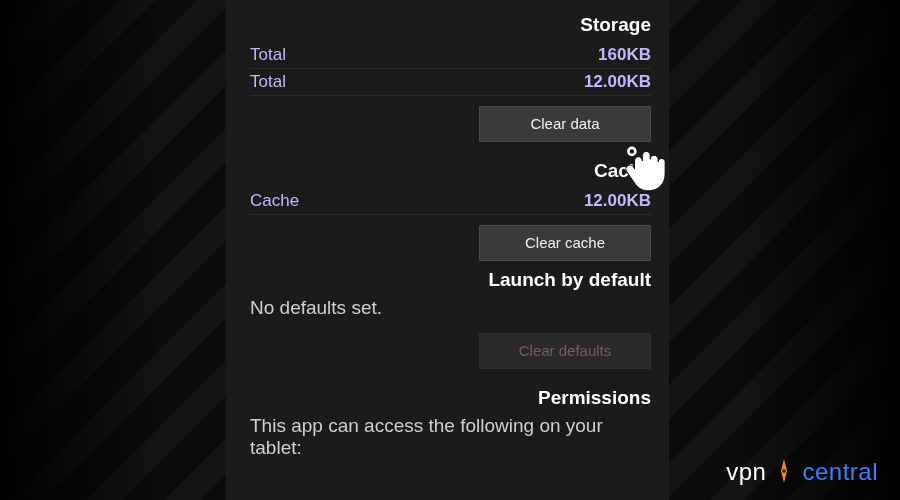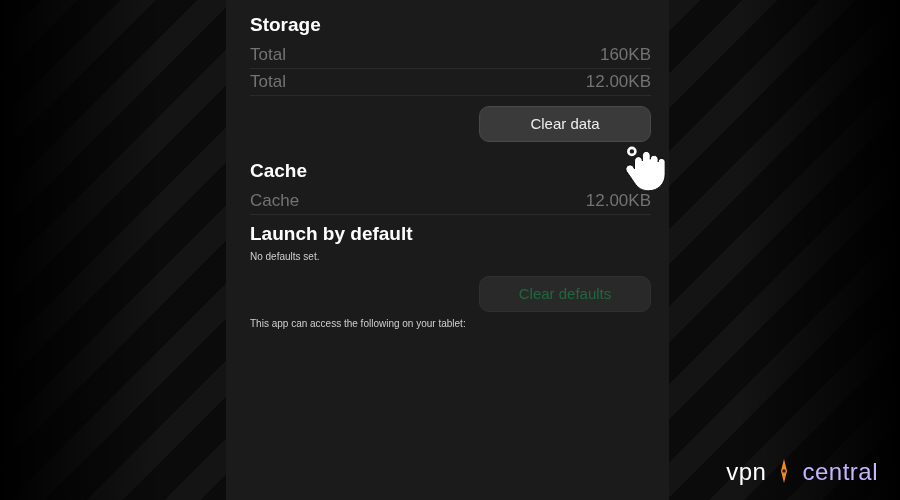--- a/index.html
+++ b/index.html
@@ -13,50 +13,50 @@
   }
   .bg::after{
     content:"";position:absolute;inset:0;
     background:linear-gradient(90deg,#000 0%,rgba(0,0,0,0) 18%,rgba(0,0,0,0) 82%,#000 100%);
   }
   .panel{
     position:absolute;left:226px;top:0;width:443px;height:500px;
     background:#1b1b1b;color:#e6e6e6;
     padding:0 18px 0 24px;box-sizing:border-box;
   }
-  .section-title{font-weight:700;color:#fff;font-size:19px;margin-top:14px;margin-bottom:6px;}
+  .section-title{font-weight:700;color:#fff;font-size:19px;margin-top:14px;margin-bottom:6px;text-align:right;}
   .row{
     display:flex;justify-content:space-between;align-items:baseline;
-    font-size:17px;color:#737373;
+    font-size:17px;color:#c4b5fd;
     border-bottom:1px solid #2b2b2b;padding:3px 0 3px 0;text-align:right;
   }
   .row .label{font-weight:400;}
-  .row .val{font-weight:400;}
+  .row .val{font-weight:700;}
   .btn-row{display:flex;justify-content:flex-end;margin-top:10px;margin-bottom:4px;}
   .btn{
     width:170px;height:34px;line-height:34px;text-align:center;
     background:#3a3a3a;color:#eee;font-size:15px;border:1px solid #4a4a4a;
-    border-radius:10px;
+    border-radius:1px;
   }
-  .btn.disabled{opacity:0.45;color:#22c55e;}
-  .subtext{font-size:10px;color:#cfcfcf;margin-top:6px;}
+  .btn.disabled{opacity:0.45;color:#fca5a5;}
+  .subtext{font-size:19px;color:#cfcfcf;margin-top:6px;}
   
   .cursor{
     position:absolute;left:617px;top:140px;width:56px;height:56px;
     pointer-events:none;
   }
   
   .watermark{
     position:absolute;right:22px;bottom:14px;
     font-size:24px;font-weight:400;letter-spacing:0.5px;
     color:#ddd;display:flex;align-items:flex-end;gap:9px;
     font-family:"Segoe UI",Arial,sans-serif;
   }
   .watermark .vpn{color:#fff;font-weight:500;}
-  .watermark .central{color:#c4b5fd;font-weight:300;}
+  .watermark .central{color:#3b82f6;font-weight:300;}
   .watermark svg{margin:0 0 2px 0;}
 </style>
 </head>
 <body>
 
 <div class="bg"></div>
 
 <div class="panel">
 
   <div class="section-title">Storage</div>
@@ -70,27 +70,31 @@
   </div>
   <div class="btn-row">
     <div class="btn">Clear data</div>
   </div>
 
   <div class="section-title" style="margin-top:18px">Cache</div>
   <div class="row">
     <span class="label">Cache</span>
     <span class="val">12.00KB</span>
   </div>
+  <div class="btn-row">
+    <div class="btn">Clear cache</div>
+  </div>
 
   <div class="section-title" style="margin-top:8px">Launch by default</div>
   <div class="subtext">No defaults set.</div>
   <div class="btn-row" style="margin-top:14px">
     <div class="btn disabled">Clear defaults</div>
   </div>
 
+  <div class="section-title" style="margin-top:18px">Permissions</div>
   <div class="subtext">This app can access the following on your tablet:</div>
 
 </div>
 
 <div class="cursor">
   <svg viewBox="0 0 64 64" width="56" height="56">
     <g fill="#fff" stroke="#000" stroke-width="1">
       <path d="M20 24c0-3 2-5 4.5-5S29 21 29 24v-6c0-3 2-5 4.5-5S38 15 38 18v4c0-2.5 2-4.5 4.3-4.5S47 19.5 47 22v3c0-2.2 1.8-4 4-4s4 1.8 4 4v14c0 11-8 19-19 19-7 0-12-3-16-9l-9-13c-1.5-2.2-1-5.2 1.2-6.7 2.1-1.4 5-0.9 6.5 1.2L20 33V24z"></path>
     </g>
     <circle cx="17" cy="13" r="4" fill="none" stroke="#fff" stroke-width="3"></circle>

